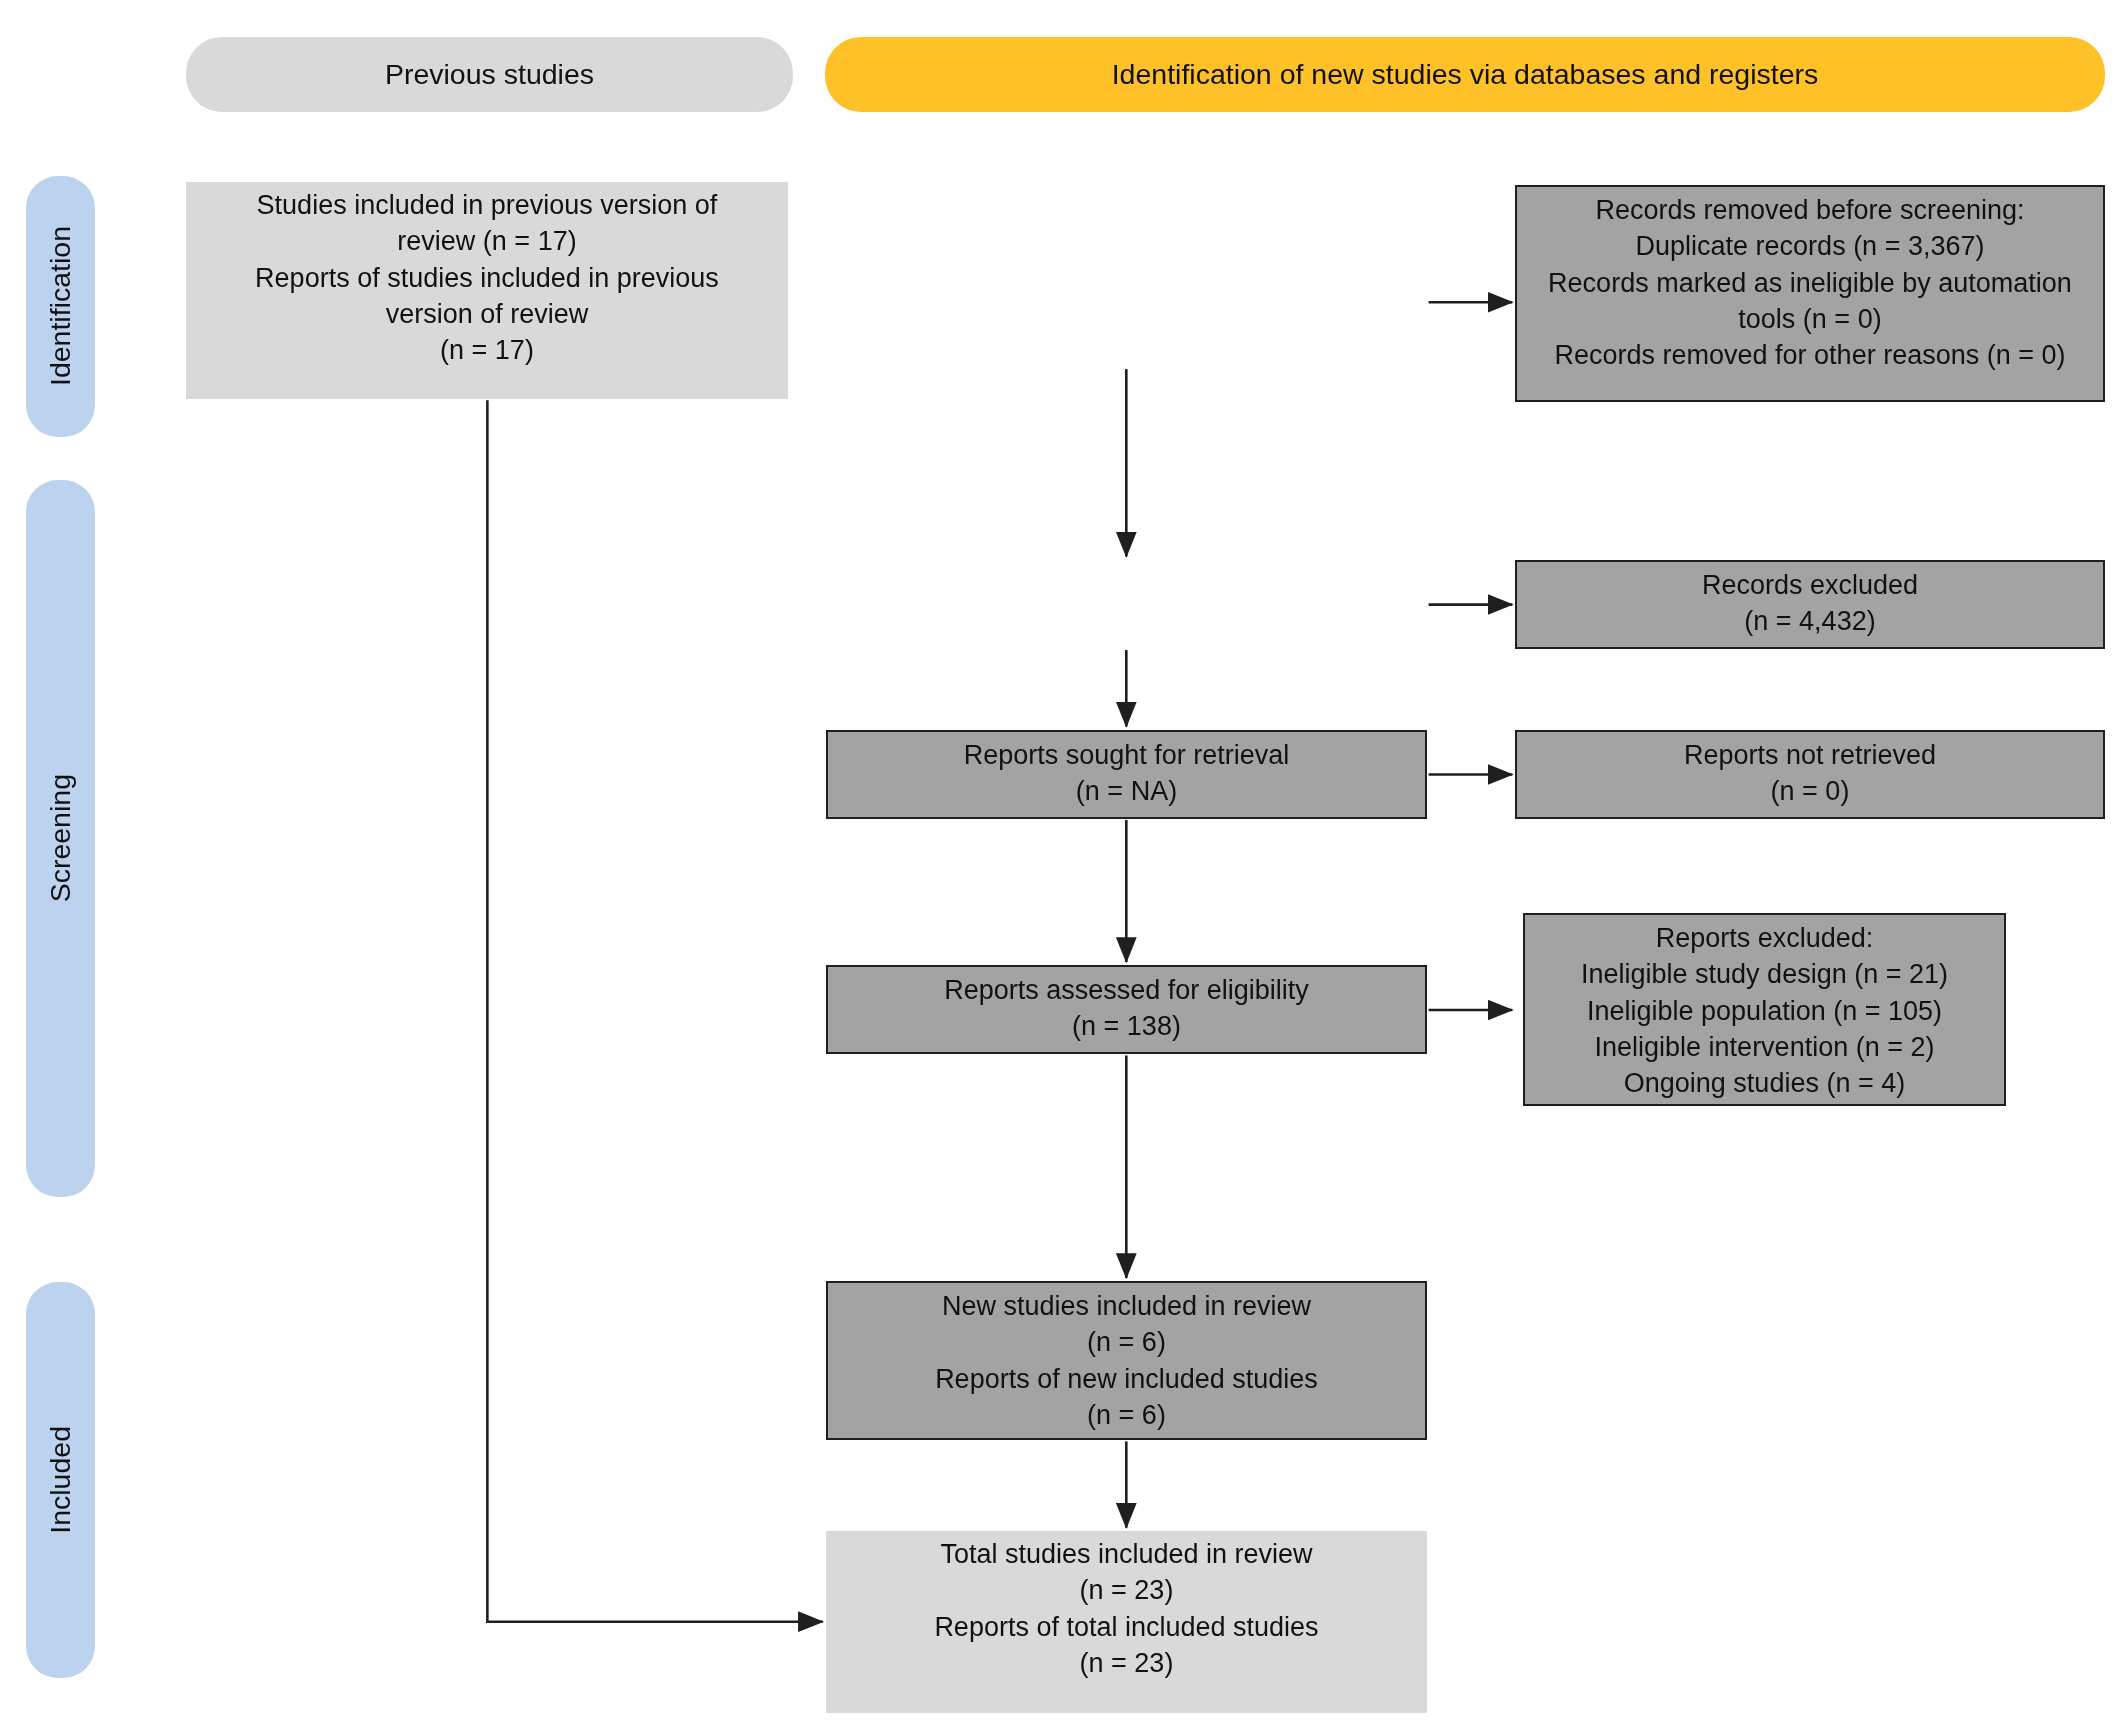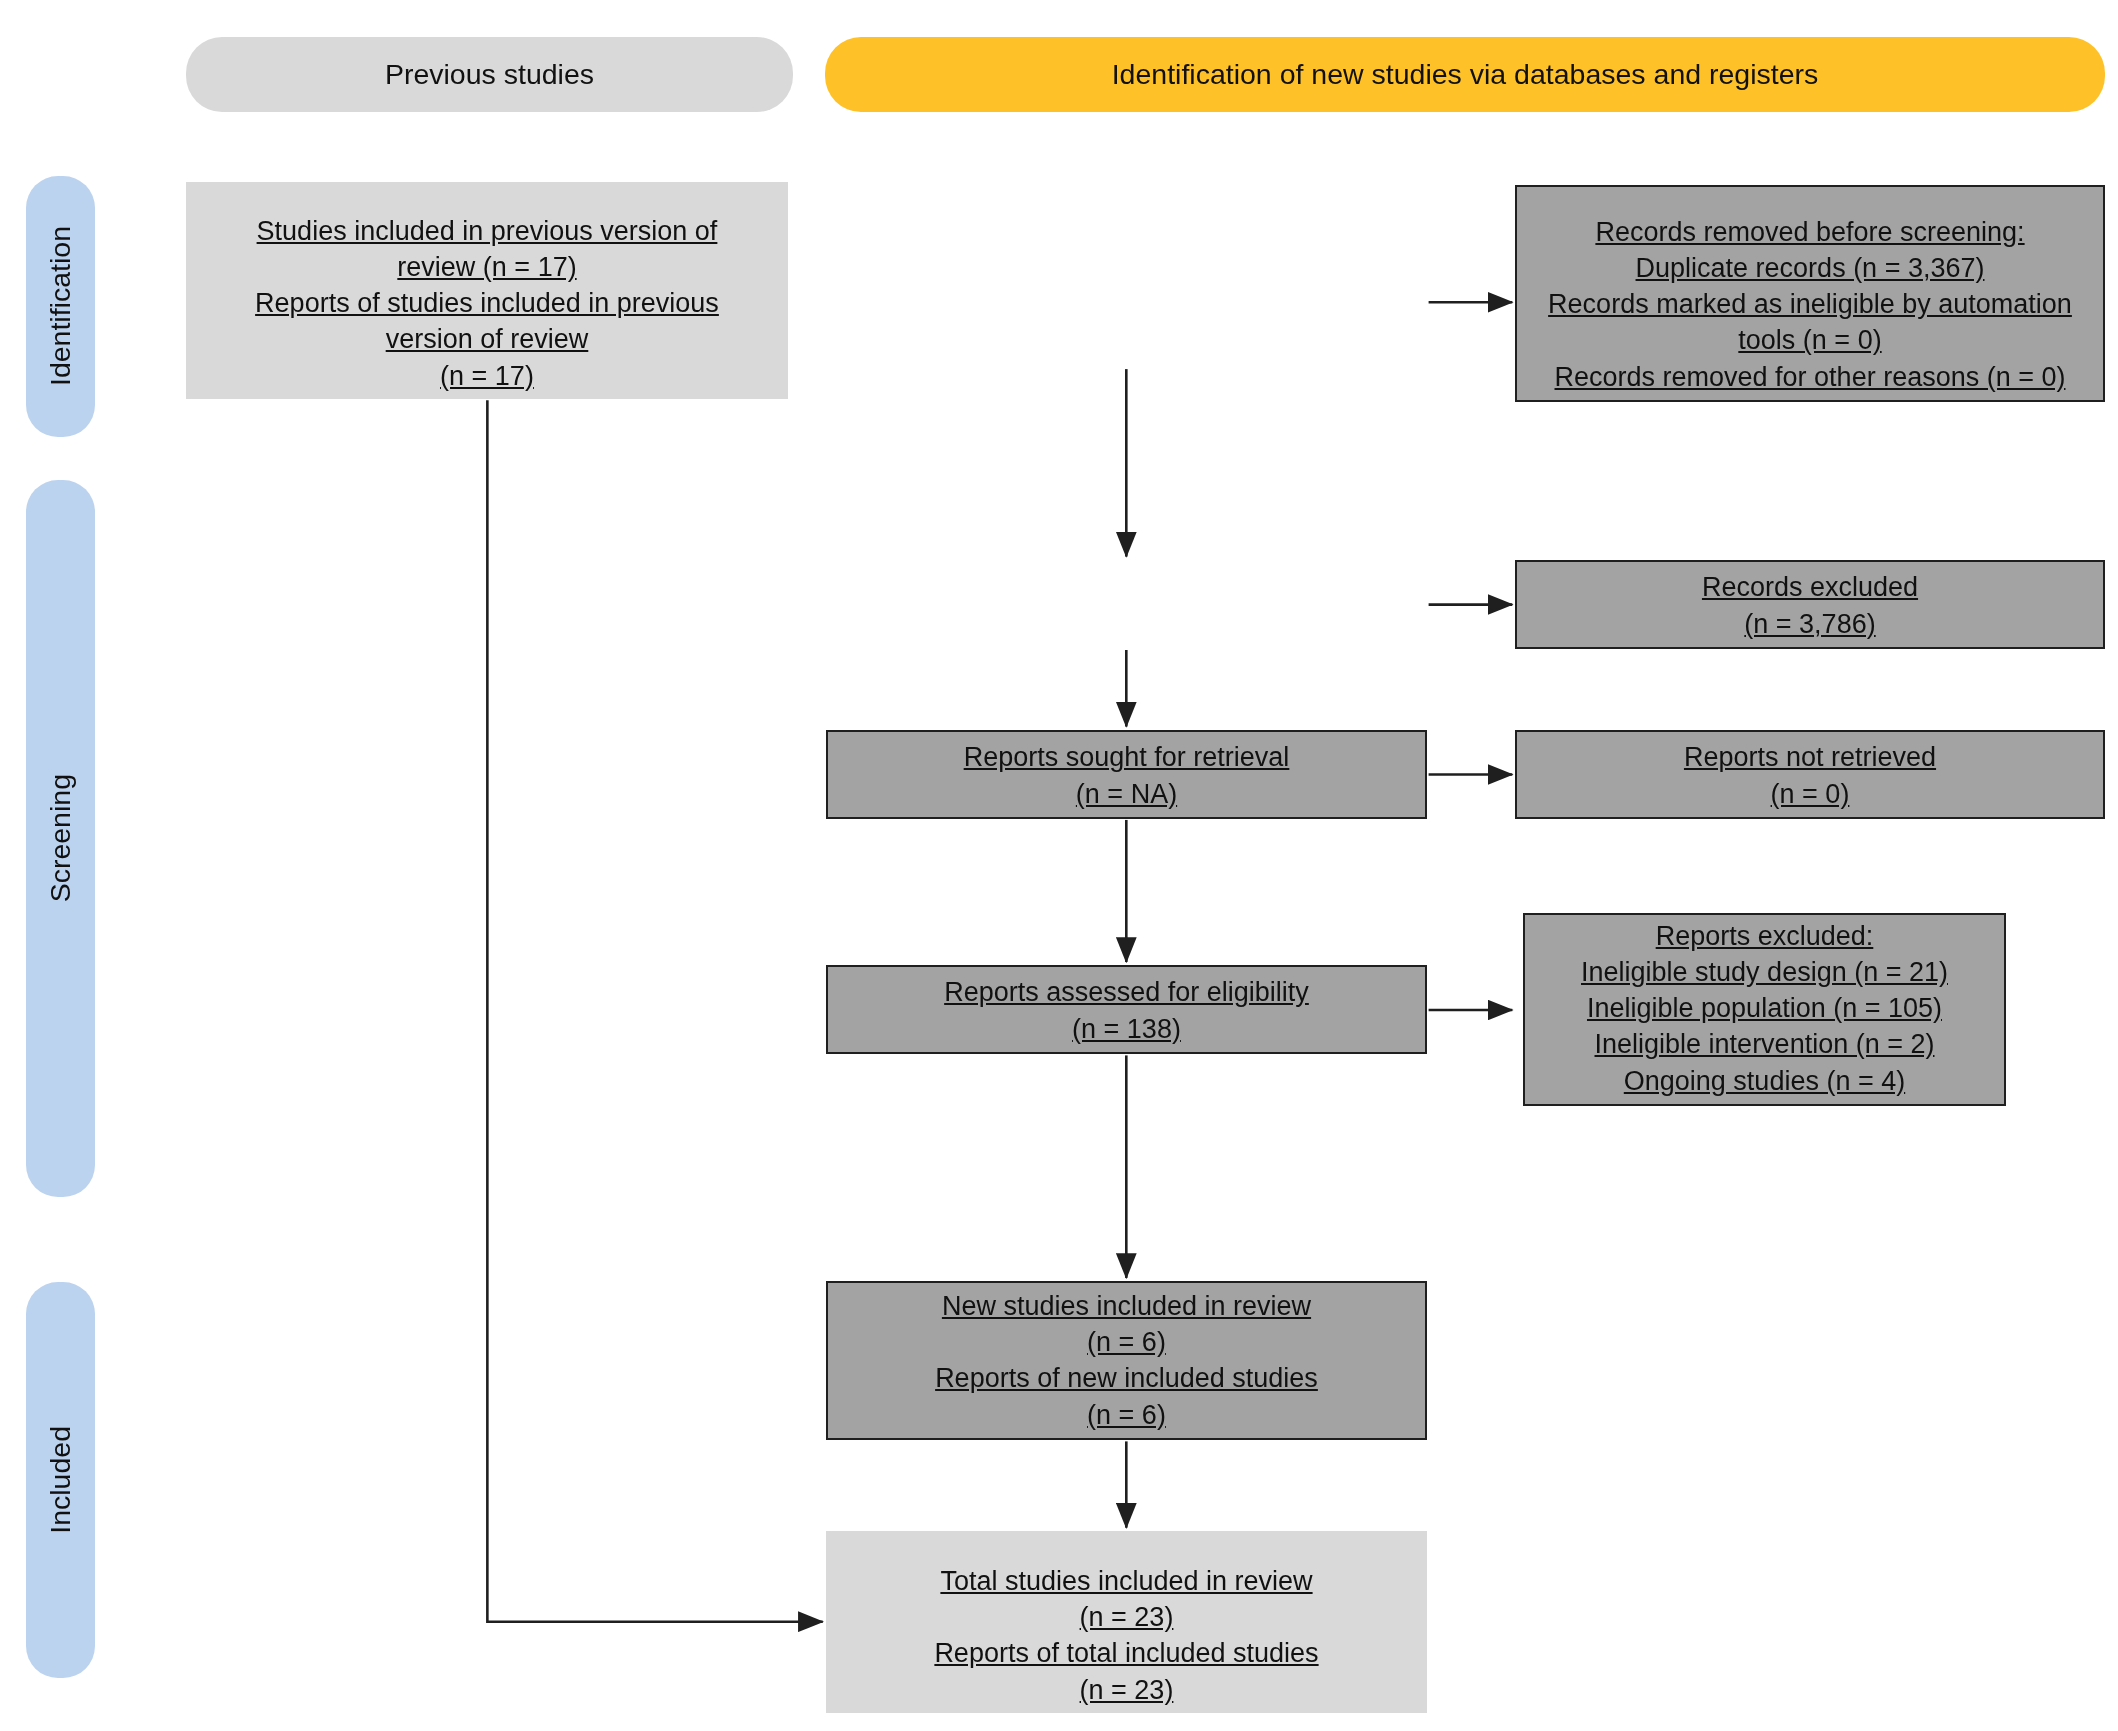--- a/index.html
+++ b/index.html
@@ -44,24 +44,23 @@
     font-size:28.5px;
     white-space:nowrap;
   }
   #stage-identification{left:26px;top:176px;width:69px;height:261px;}
   #stage-screening{left:26px;top:480px;width:69px;height:717px;}
   #stage-included{left:26px;top:1282px;width:69px;height:396px;}
   
   .box{
     position:absolute;
     box-sizing:border-box;
-    display:flex;align-items:flex-end;justify-content:center;
+    display:flex;align-items:flex-start;justify-content:center;
     text-align:center;
     padding:5.2px 9px;
-    text-decoration:underline;
   }
   .box .box-text{
     white-space:pre-line;
     font-size:27px;line-height:1.34;
   }
   .box.white{background:#a3a3a3;border:2.6px solid var(--border);}
   .box.gray{background:var(--box_gray);border:none;}
   #box-previous{left:186px;top:182px;width:602px;height:217px;}
   #box-identified{left:826px;top:236px;width:601px;height:132px;}
   #box-removed{left:1515px;top:185px;width:590px;height:217px;}
@@ -131,21 +130,21 @@
 
   <div class="box white" id="box-removed">
     <div class="box-text">Records removed before screening:
 Duplicate records (n = 3,367)
 Records marked as ineligible by automation
 tools (n = 0)
 Records removed for other reasons (n = 0)</div>
   </div>
   <div class="box white" id="box-excluded">
     <div class="box-text">Records excluded
-(n = 3,786)</div>
+(n = 4,432)</div>
   </div>
   <div class="box white" id="box-notretrieved">
     <div class="box-text">Reports not retrieved
 (n = 0)</div>
   </div>
   <div class="box white" id="box-reportsexcluded">
     <div class="box-text">Reports excluded:
 Ineligible study design (n = 21)
 Ineligible population (n = 105)
 Ineligible intervention (n = 2)

